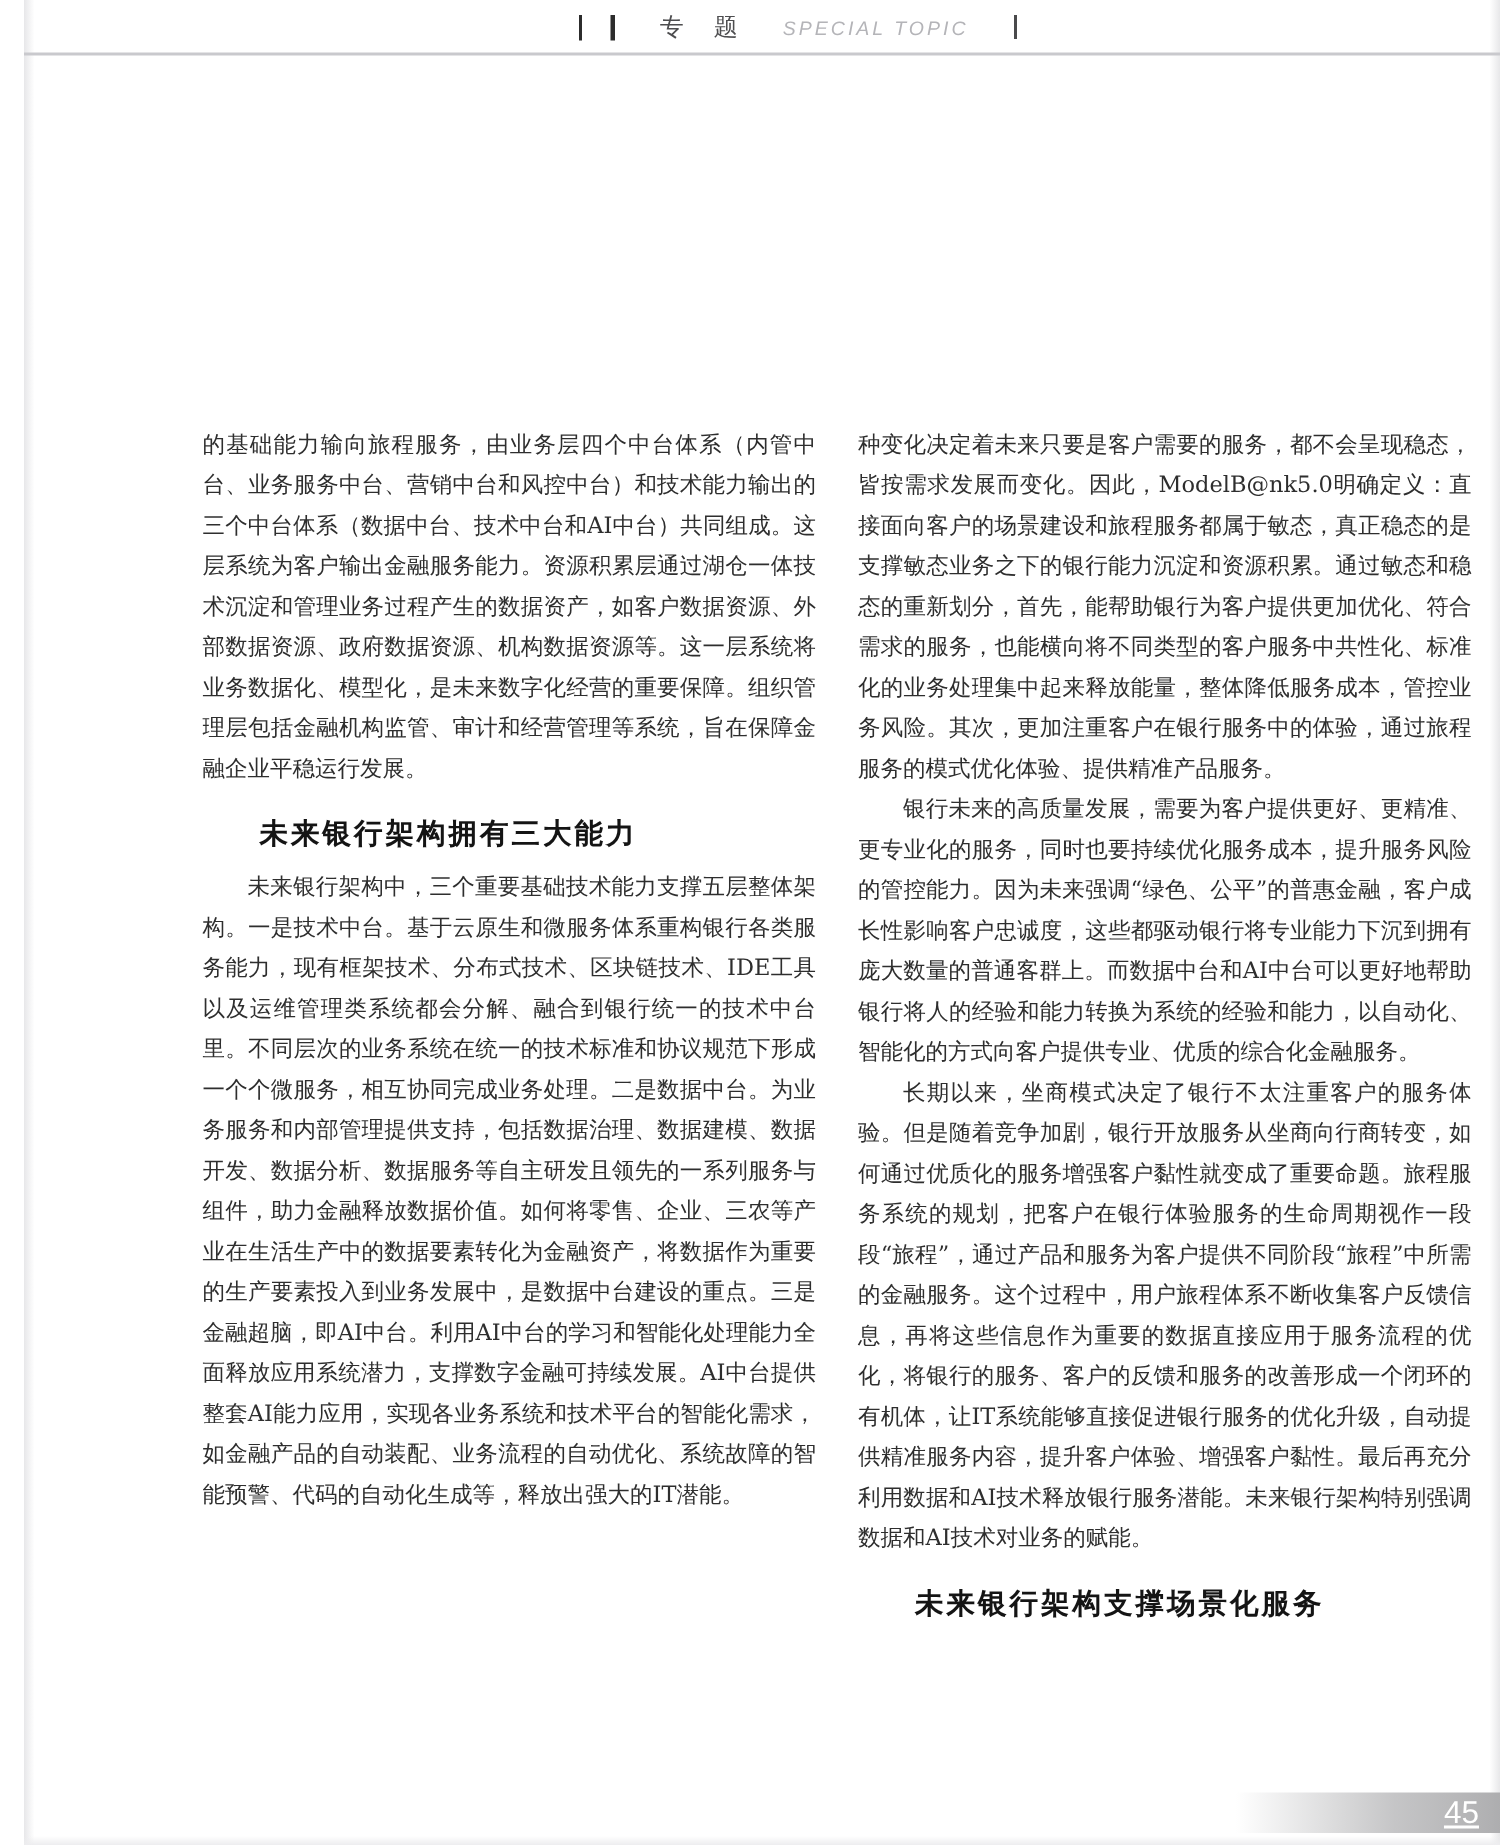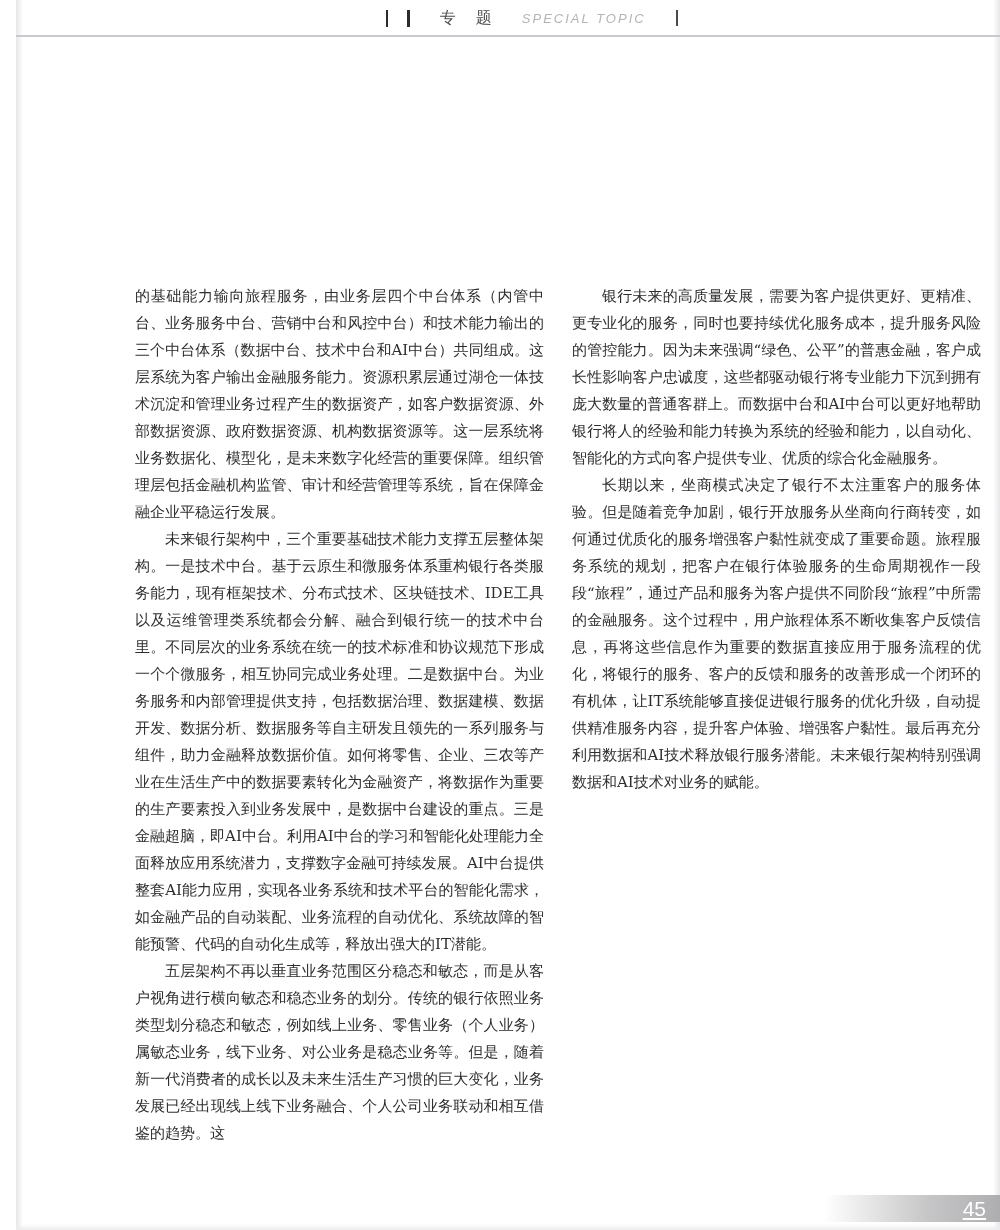--- a/index.html
+++ b/index.html
@@ -84,24 +84,26 @@
   <span class="hdr-cn">专　题</span>
   <span class="hdr-en">SPECIAL TOPIC</span>
   <span class="sgl-bar"></span>
 </div>
 
 <div class="top-rule"></div>
 
 <div class="content">
   <div class="col">
     <p>的基础能力输向旅程服务，由业务层四个中台体系（内管中台、业务服务中台、营销中台和风控中台）和技术能力输出的三个中台体系（数据中台、技术中台和AI中台）共同组成。这层系统为客户输出金融服务能力。资源积累层通过湖仓一体技术沉淀和管理业务过程产生的数据资产，如客户数据资源、外部数据资源、政府数据资源、机构数据资源等。这一层系统将业务数据化、模型化，是未来数字化经营的重要保障。组织管理层包括金融机构监管、审计和经营管理等系统，旨在保障金融企业平稳运行发展。</p>
+    <h2 class="section">未来银行架构拥有三大能力</h2>
     <p class="indent">未来银行架构中，三个重要基础技术能力支撑五层整体架构。一是技术中台。基于云原生和微服务体系重构银行各类服务能力，现有框架技术、分布式技术、区块链技术、IDE工具以及运维管理类系统都会分解、融合到银行统一的技术中台里。不同层次的业务系统在统一的技术标准和协议规范下形成一个个微服务，相互协同完成业务处理。二是数据中台。为业务服务和内部管理提供支持，包括数据治理、数据建模、数据开发、数据分析、数据服务等自主研发且领先的一系列服务与组件，助力金融释放数据价值。如何将零售、企业、三农等产业在生活生产中的数据要素转化为金融资产，将数据作为重要的生产要素投入到业务发展中，是数据中台建设的重点。三是金融超脑，即AI中台。利用AI中台的学习和智能化处理能力全面释放应用系统潜力，支撑数字金融可持续发展。AI中台提供整套AI能力应用，实现各业务系统和技术平台的智能化需求，如金融产品的自动装配、业务流程的自动优化、系统故障的智能预警、代码的自动化生成等，释放出强大的IT潜能。</p>
-    <p class="indent">五层架构不再以垂直业务范围区分稳态和敏态，而是从客户视角进行横向敏态和稳态业务的划分。传统的银行依照业务类型划分稳态和敏态，例如线上业务、零售业务（个人业务）属敏态业务，线下业务、对公业务是稳态业务等。但是，随着新一代消费者的成长以及未来生活生产习惯的巨大变化，业务发展已经出现线上线下业务融合、个人公司业务联动和相互借鉴的趋势。这</p>
   </div>
   <div class="col">
+    <p>种变化决定着未来只要是客户需要的服务，都不会呈现稳态，皆按需求发展而变化。因此，ModelB@nk5.0明确定义：直接面向客户的场景建设和旅程服务都属于敏态，真正稳态的是支撑敏态业务之下的银行能力沉淀和资源积累。通过敏态和稳态的重新划分，首先，能帮助银行为客户提供更加优化、符合需求的服务，也能横向将不同类型的客户服务中共性化、标准化的业务处理集中起来释放能量，整体降低服务成本，管控业务风险。其次，更加注重客户在银行服务中的体验，通过旅程服务的模式优化体验、提供精准产品服务。</p>
     <p class="indent">银行未来的高质量发展，需要为客户提供更好、更精准、更专业化的服务，同时也要持续优化服务成本，提升服务风险的管控能力。因为未来强调“绿色、公平”的普惠金融，客户成长性影响客户忠诚度，这些都驱动银行将专业能力下沉到拥有庞大数量的普通客群上。而数据中台和AI中台可以更好地帮助银行将人的经验和能力转换为系统的经验和能力，以自动化、智能化的方式向客户提供专业、优质的综合化金融服务。</p>
     <p class="indent">长期以来，坐商模式决定了银行不太注重客户的服务体验。但是随着竞争加剧，银行开放服务从坐商向行商转变，如何通过优质化的服务增强客户黏性就变成了重要命题。旅程服务系统的规划，把客户在银行体验服务的生命周期视作一段段“旅程”，通过产品和服务为客户提供不同阶段“旅程”中所需的金融服务。这个过程中，用户旅程体系不断收集客户反馈信息，再将这些信息作为重要的数据直接应用于服务流程的优化，将银行的服务、客户的反馈和服务的改善形成一个闭环的有机体，让IT系统能够直接促进银行服务的优化升级，自动提供精准服务内容，提升客户体验、增强客户黏性。最后再充分利用数据和AI技术释放银行服务潜能。未来银行架构特别强调数据和AI技术对业务的赋能。</p>
+    <h2 class="section">未来银行架构支撑场景化服务</h2>
   </div>
 </div>
 
 <div class="footer-bar">
   <span>45</span>
 </div>
 
 </body></html>

